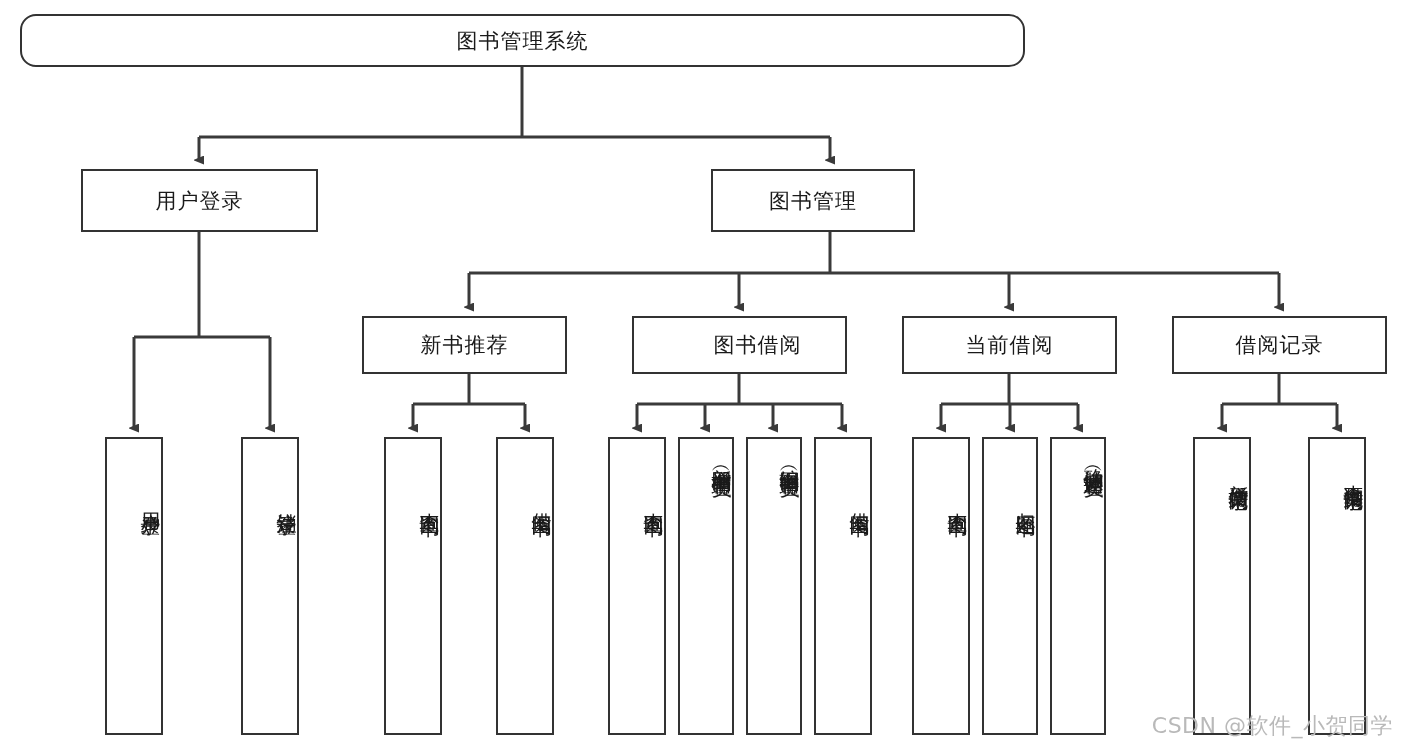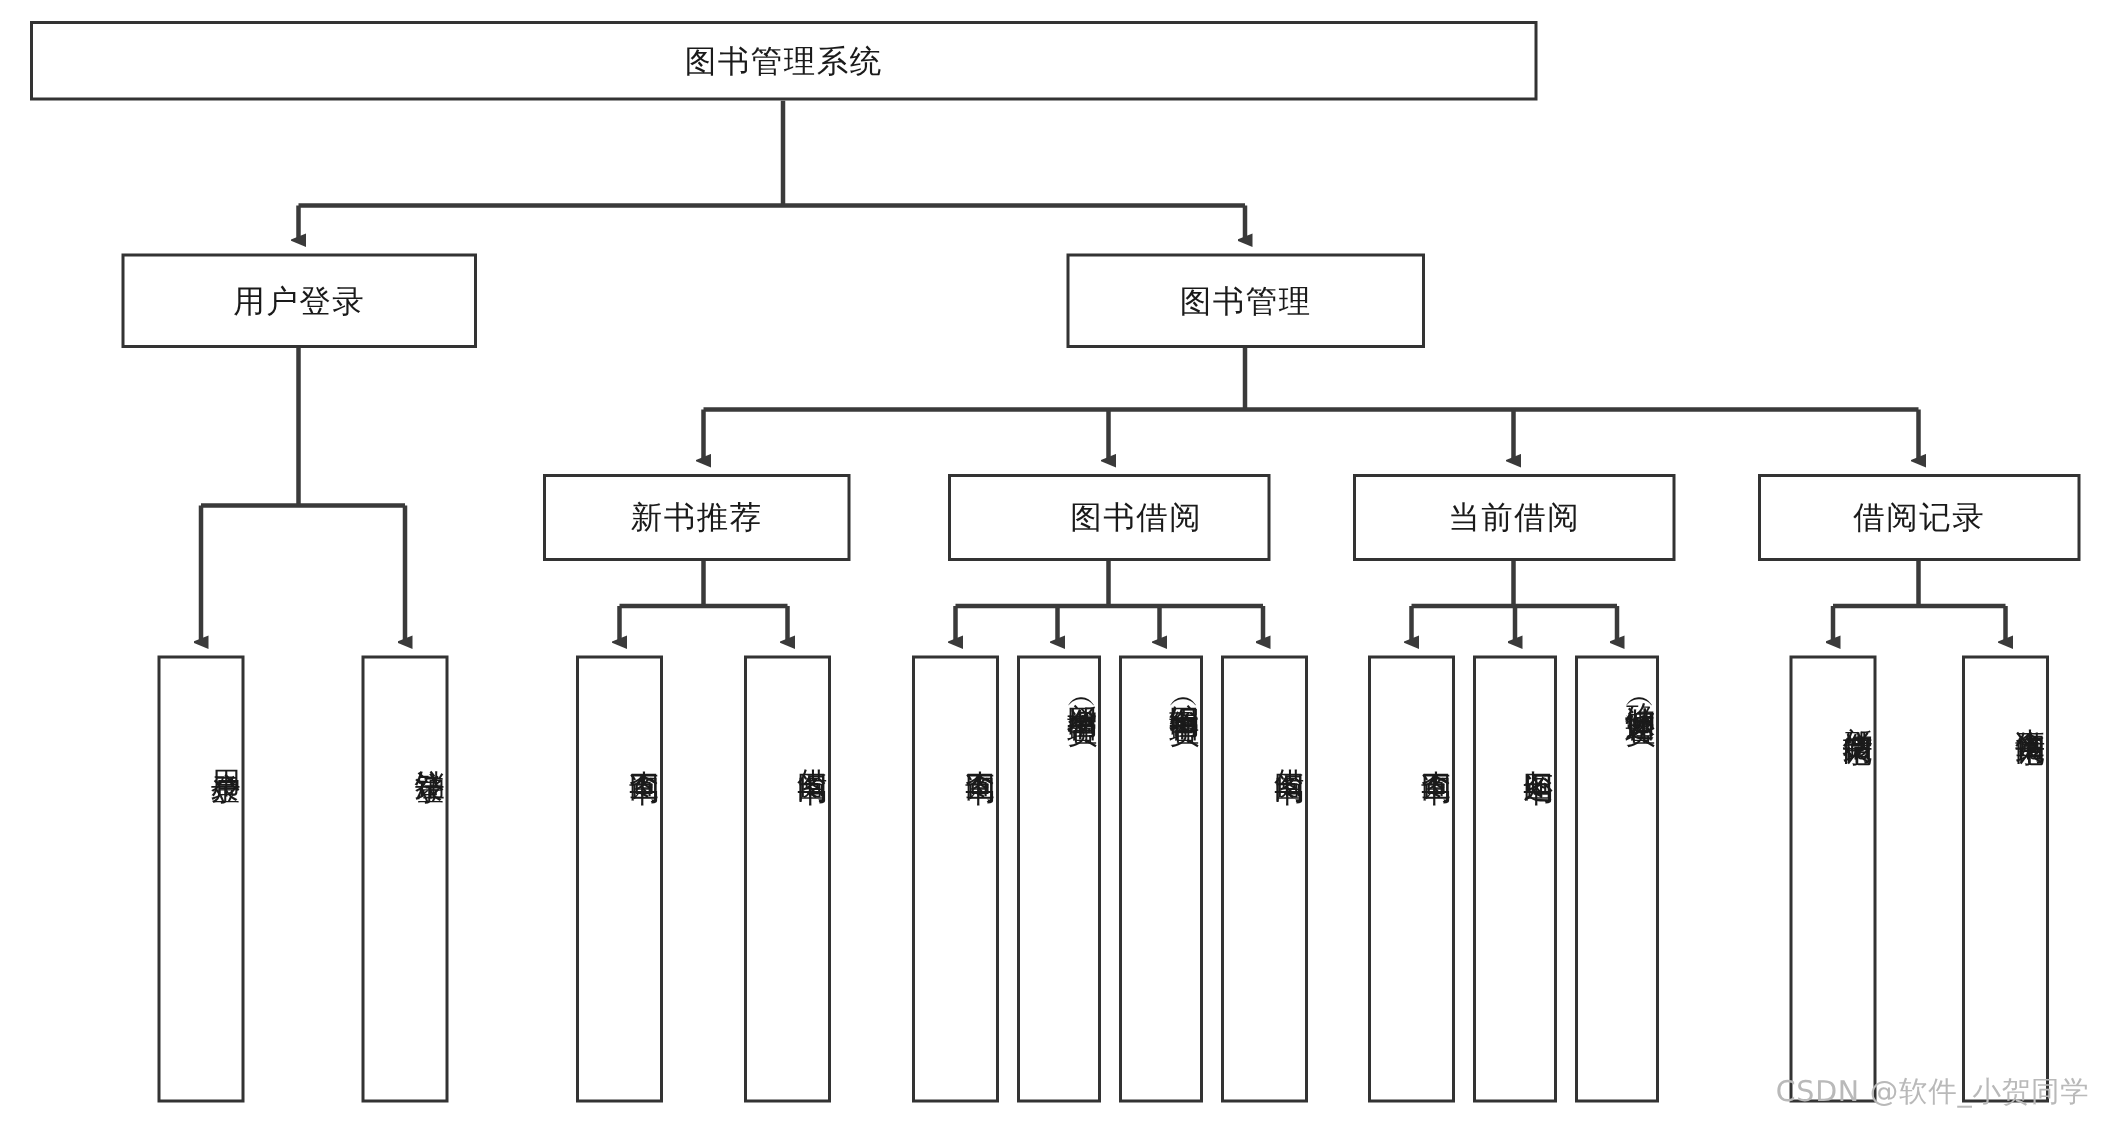--- a/index.html
+++ b/index.html
@@ -60,21 +60,21 @@
   .node.leaf.pad-top-md {
     padding-top: 30px;
   }
   .node.leaf.pad-top-sm {
     padding-top: 14px;
   }
   .watermark {
     position: absolute;
     right: 12px;
     bottom: 6px;
-    font-size: 19px;
+    font-size: 22px;
     color: #b9b9b9;
     letter-spacing: 0.5px;
     z-index: 3;
     white-space: nowrap;
   }
 </style>
 </head>
 <body>
 
 <div id="canvas">
@@ -122,28 +122,28 @@
       <path d="M1010,404 L1010,428" marker-end="url(#arrow)"></path>
       <path d="M1078,404 L1078,428" marker-end="url(#arrow)"></path>
 
       <path d="M1279,374 L1279,404"></path>
       <path d="M1222,404 L1337,404"></path>
       <path d="M1222,404 L1222,428" marker-end="url(#arrow)"></path>
       <path d="M1337,404 L1337,428" marker-end="url(#arrow)"></path>
     </g>
   </svg>
 
-  <div class="node horiz" style="left:20px; top:14px; width:1005px; height:53px;">
+  <div class="node horiz" style="left:20px; top:14px; width:1005px; height:53px;border-radius:16px;">
     <span class="label">图书管理系统</span>
   </div>
 
   <div class="node horiz" style="left:81px; top:169px; width:237px; height:63px;">
     <span class="label">用户登录</span>
   </div>
-  <div class="node horiz" style="left:711px; top:169px; width:239px; height:63px;">
+  <div class="node horiz" style="left:711px; top:169px; width:204px; height:63px;">
     <span class="label">图书管理</span>
   </div>
 
   <div class="node horiz" style="left:362px; top:316px; width:205px; height:58px;">
     <span class="label">新书推荐</span>
   </div>
   <div class="node horiz" style="left:632px; top:316px; width:215px; height:58px;padding-left:36px;">
     <span class="label">图书借阅</span>
   </div>
   <div class="node horiz" style="left:902px; top:316px; width:215px; height:58px;">

